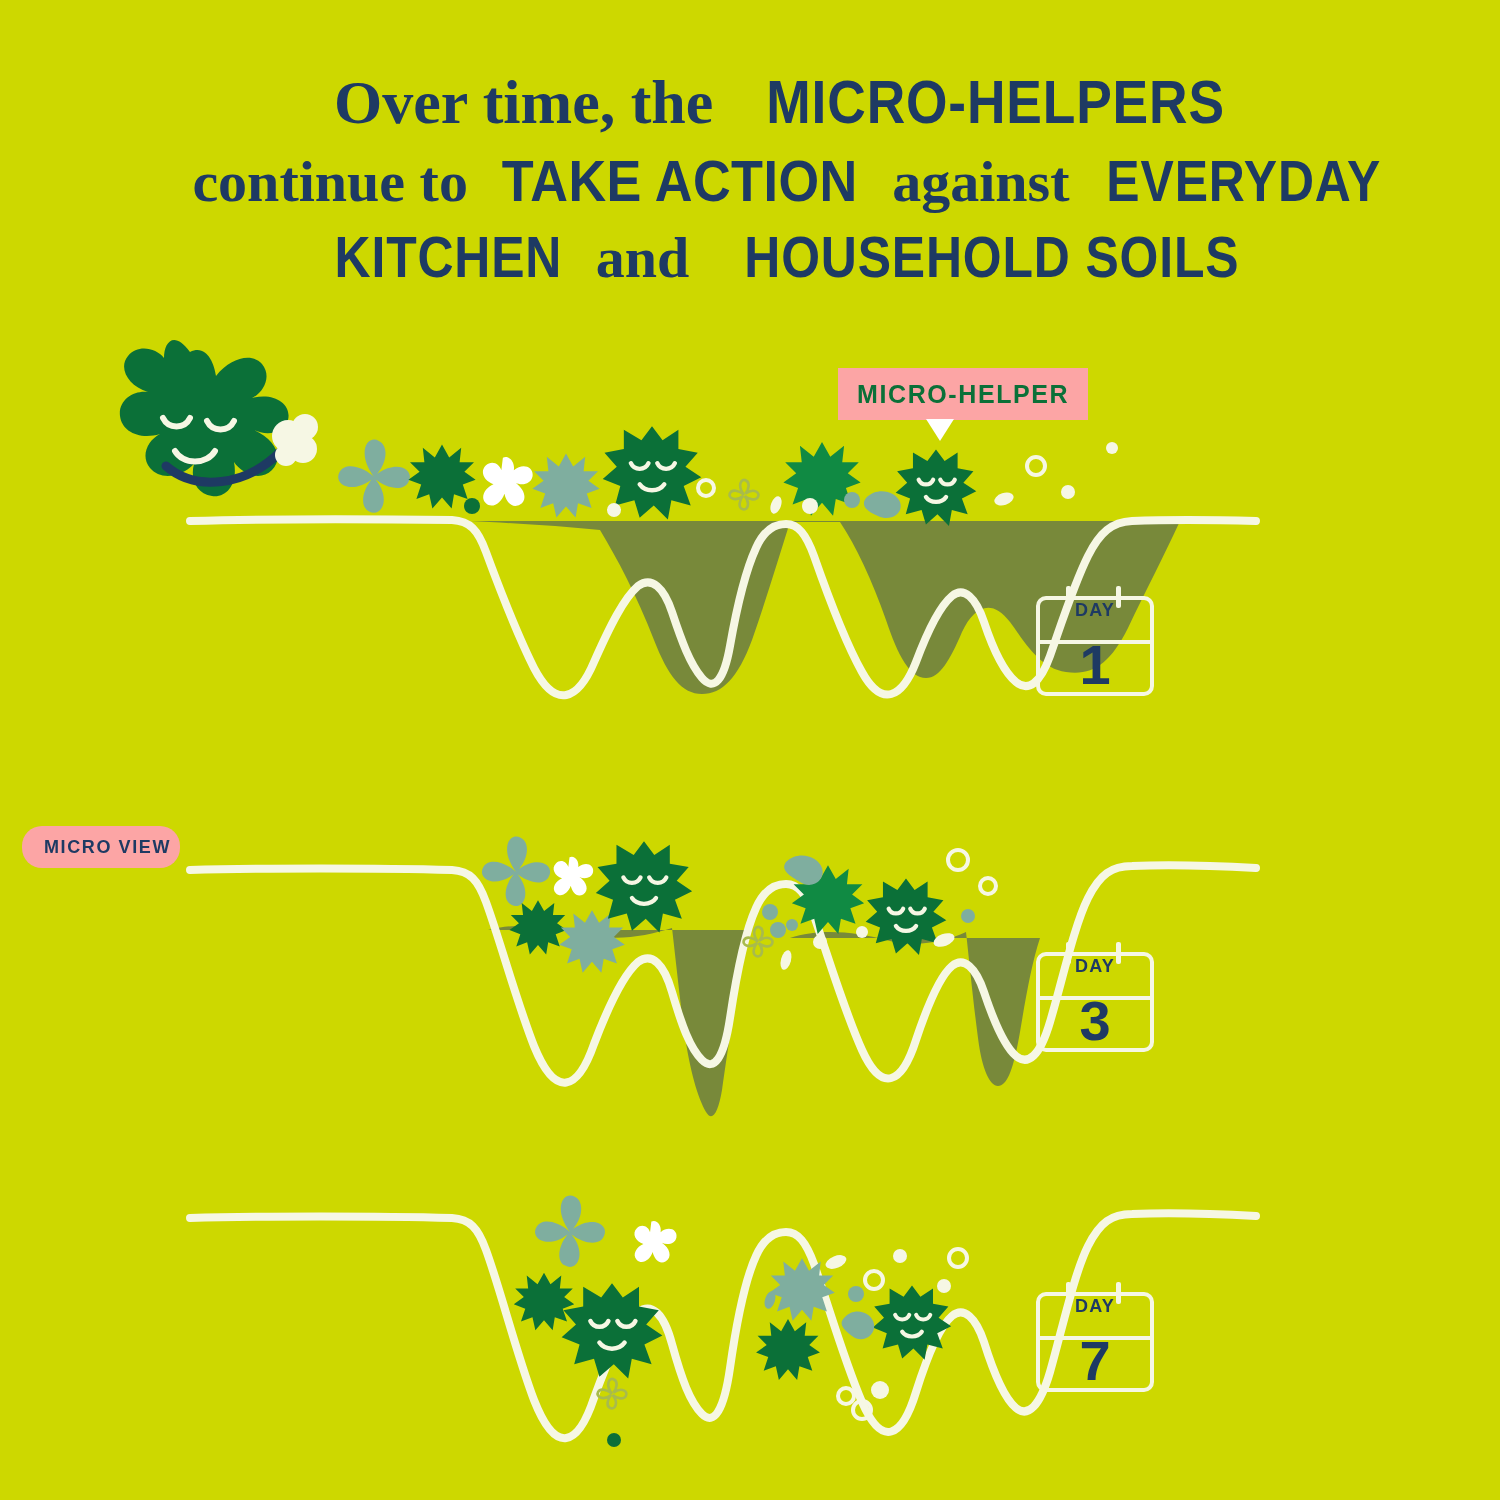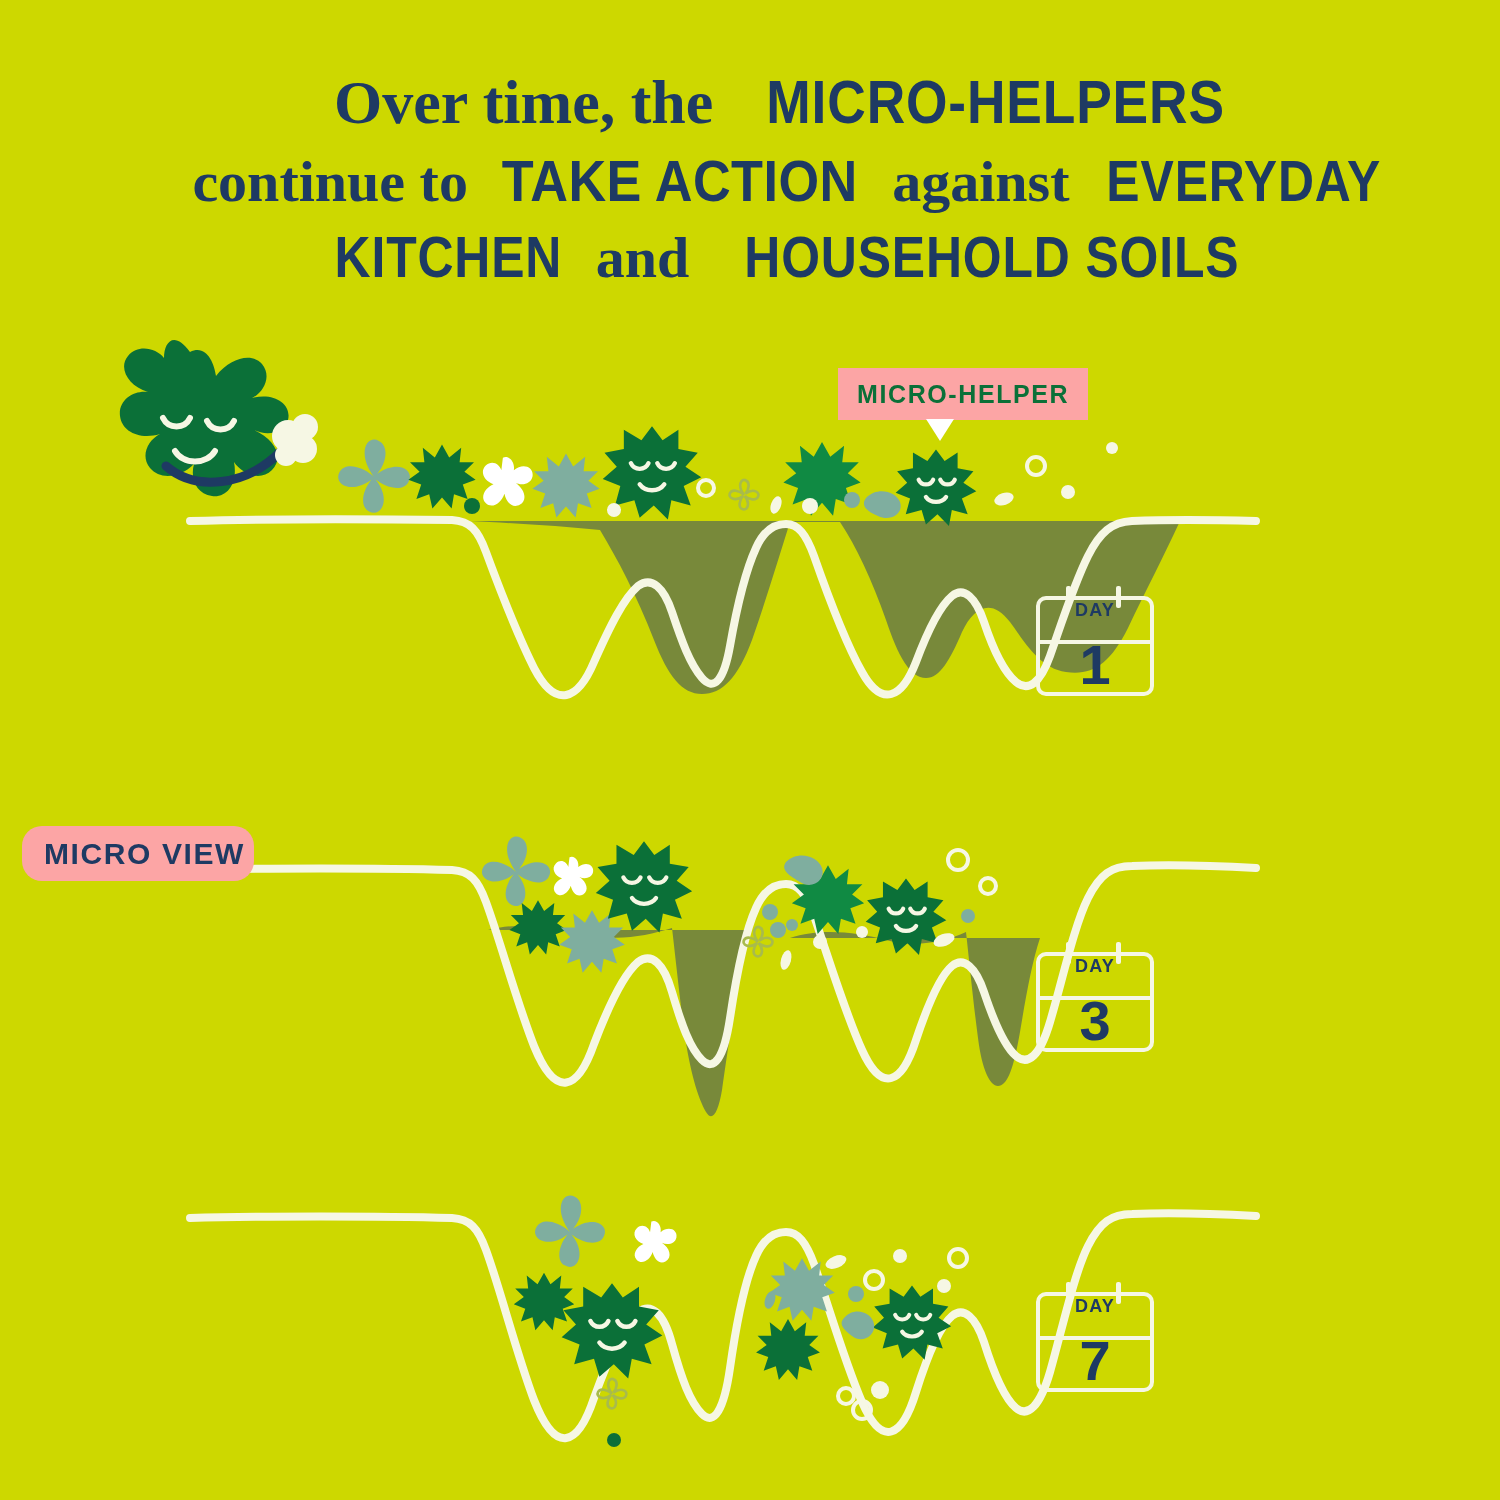--- a/index.html
+++ b/index.html
@@ -86,21 +86,21 @@
     width: 0; height: 0;
     border-left: 14px solid transparent;
     border-right: 14px solid transparent;
     border-top: 22px solid #ffffff;
   }
   #micro-view-tag {
     left: 22px;
     top: 826px;
     padding: 11px 9px 10px 22px;
     color: #1e3a63;
-    font-size: 30px;
+    font-size: 18px;
     border-radius: 20px;
   }
 
   
   .calendar {
     position: absolute;
     width: 118px;
     height: 110px;
   }
   .cal-body {

